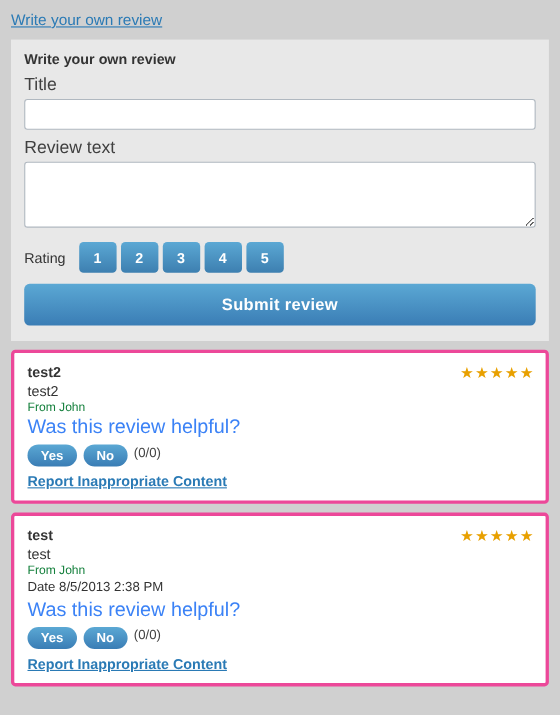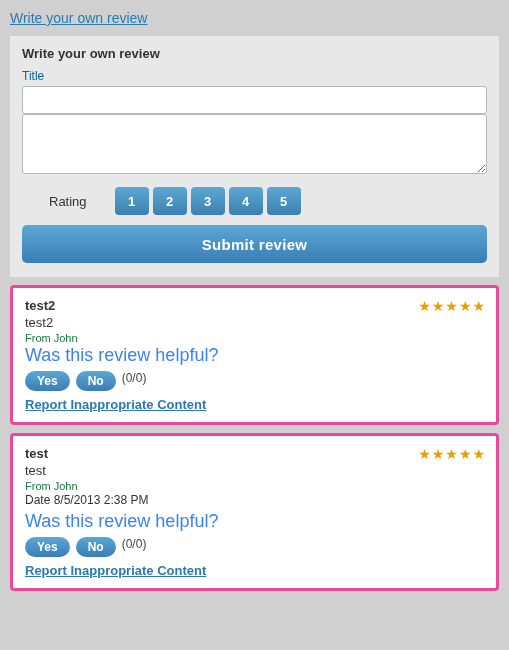--- a/index.html
+++ b/index.html
@@ -28,22 +28,22 @@
       margin-bottom: 8px;
     }
 
     .form-section h3 {
       font-size: 13px;
       font-weight: bold;
       margin-bottom: 2px;
     }
 
     .field-label {
-      font-size: 12px;
-      color: #0369a1;
+      font-size: 16px;
+      color: #404040;
       margin-bottom: 3px;
       margin-top: 8px;
       display: block;
     }
 
     .text-input {
       width: 100%;
       height: 28px;
       border: 1px solid #b0b8c0;
       border-radius: 3px;
@@ -62,22 +62,21 @@
       padding: 3px 6px;
       font-size: 13px;
       resize: vertical;
       outline: none;
     }
 
     .rating-row {
       display: flex;
       align-items: center;
       margin-top: 10px;
-      gap: 24px;
-      margin-left: 27px;
+      gap: 8px;
     }
 
     .rating-label {
       font-size: 13px;
       color: #333;
       margin-right: 4px;
     }
 
     .rating-buttons {
       display: flex;
@@ -196,20 +195,21 @@
 </head>
 <body>
 
 <a class="write-review-link">Write your own review</a>
 
 <div class="form-section">
   <h3>Write your own review</h3>
   <label class="field-label">Title</label>
   <input type="text" class="text-input" placeholder="" style="">
 
+  <label class="field-label">Review text</label>
   <textarea class="textarea-input" style=""></textarea>
 
   <div class="rating-row">
     <span class="rating-label">Rating</span>
     <div class="rating-buttons">
       <button class="rating-btn">1</button>
       <button class="rating-btn">2</button>
       <button class="rating-btn">3</button>
       <button class="rating-btn">4</button>
       <button class="rating-btn">5</button>

